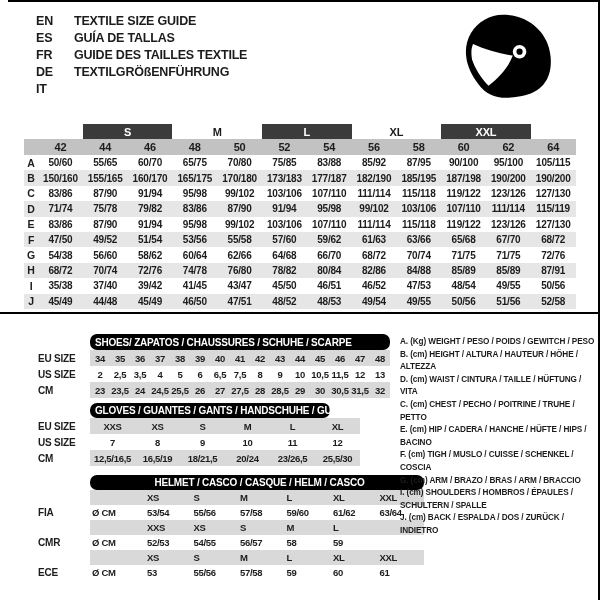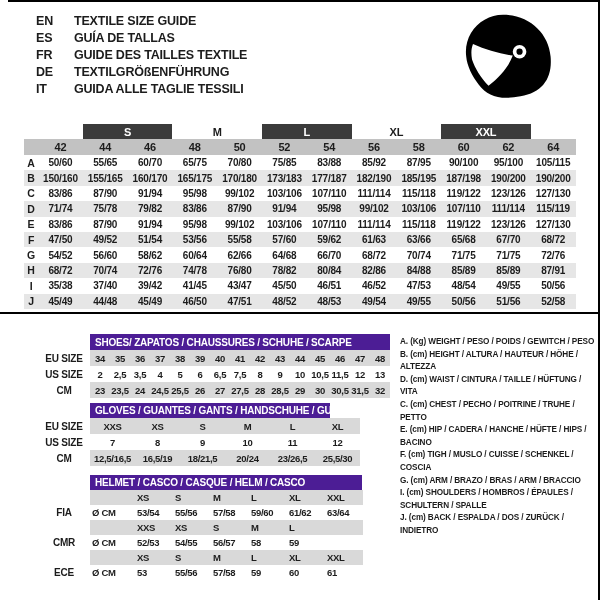--- a/index.html
+++ b/index.html
@@ -30,23 +30,23 @@
   #main-table .dark{background:#3b3b3b;color:#fff;}
   #main-table .size-row td{background:#c2c2c2;font-size:11px;height:16px;}
   #main-table .stripe td{background:#e6e6e6;}
   #main-table .row-letter{font-size:10.5px;}
 
   
   .divider{position:absolute;left:0;top:312px;width:600px;height:2px;background:#000;}
 
   
   .lower td{height:16px;font-size:9.5px;letter-spacing:-0.3px;}
-  .lower .side{text-align:center;font-size:10px;letter-spacing:-0.2px;padding-left:3px;}
+  .lower .side{text-align:left;font-size:10px;letter-spacing:-0.2px;padding-left:3px;}
   .lower .shade{background:#d9d9d9;}
-  .lower .band, .band-div{background:#4c1d95;color:#fff;text-align:left;font-size:10px;letter-spacing:-0.2px;}
+  .lower .band, .band-div{background:#000000;color:#fff;text-align:left;font-size:10px;letter-spacing:-0.2px;border-radius:7px;}
   .lower .band{padding-left:5px;height:15px;}
   .band-div{height:15px;line-height:15px;padding-left:5px;box-sizing:border-box;}
   #shoes-table{position:absolute;left:35px;top:334px;}
   #gloves-table{position:absolute;left:35px;top:402px;}
   #helmet-table{position:absolute;left:35px;top:475px;}
   #helmet-table td{height:15px;}
   #helmet-table .hl{text-align:left;padding-left:2px;}
 
   
   .legend{position:absolute;left:400px;top:336px;width:198px;font-size:8.2px;line-height:12.6px;letter-spacing:-0.1px;}
@@ -69,21 +69,20 @@
     <div class="lang-row">
       <span class="lang-code">FR</span>
       <span class="lang-text">GUIDE DES TAILLES TEXTILE</span>
     </div>
     <div class="lang-row">
       <span class="lang-code">DE</span>
       <span class="lang-text">TEXTILGRÖßENFÜHRUNG</span>
     </div>
     <div class="lang-row">
       <span class="lang-code">IT</span>
-      <span class="lang-text">GUIDA ALLE TAGLIE TESSILI</span>
     </div>
   </div>
 
 <div class="helmet-box">
   <svg viewBox="0 0 120 100" width="120" height="97" aria-hidden="true">
     <path d="M58 5 C85 5 105 24 107 48 C109 70 99 85 76 89 C55 93 42 89 33 77 C26 68 21 58 20 48 C18 32 26 17 39 10 C45 7 51 5 58 5 Z" fill="#000"></path>
     <path d="M27 35 C40 41 54 45 68 47 C64 58 55 69 43 78 C35 70 29 60 26 51 C25 45 25 40 27 35 Z" fill="#fff"></path>
     <circle cx="75" cy="43" r="7" fill="#fff"></circle>
     <circle cx="75" cy="43" r="3.2" fill="#000"></circle>
   </svg>
@@ -215,21 +214,21 @@
         <td>57/60</td>
         <td>59/62</td>
         <td>61/63</td>
         <td>63/66</td>
         <td>65/68</td>
         <td>67/70</td>
         <td>68/72</td>
       </tr>
       <tr>
         <td class="row-letter">G</td>
-        <td>54/52</td>
+        <td>54/38</td>
         <td>56/60</td>
         <td>58/62</td>
         <td>60/64</td>
         <td>62/66</td>
         <td>64/68</td>
         <td>66/70</td>
         <td>68/72</td>
         <td>70/74</td>
         <td>71/75</td>
         <td>71/75</td>
@@ -419,21 +418,21 @@
       <col style="width: 38px;">
       <col style="width: 38px;">
       <col style="width: 38px;">
       <col style="width: 38px;">
       <col style="width: 38px;">
     </colgroup>
     <tbody>
       <tr>
         <td class="side"></td>
         <td colspan="7" style="text-align: left; overflow: visible;">
-          <div class="band-div" style="width: 272px;">HELMET / CASCO / CASQUE / HELM / CASCO</div>
+          <div class="band-div" style="width: 334px; text-align: center;">HELMET / CASCO / CASQUE / HELM / CASCO</div>
         </td>
       </tr>
       <tr>
         <td class="side"></td>
         <td class="shade hl"></td>
         <td class="shade hl">XS</td>
         <td class="shade hl">S</td>
         <td class="shade hl">M</td>
         <td class="shade hl">L</td>
         <td class="shade hl">XL</td>

